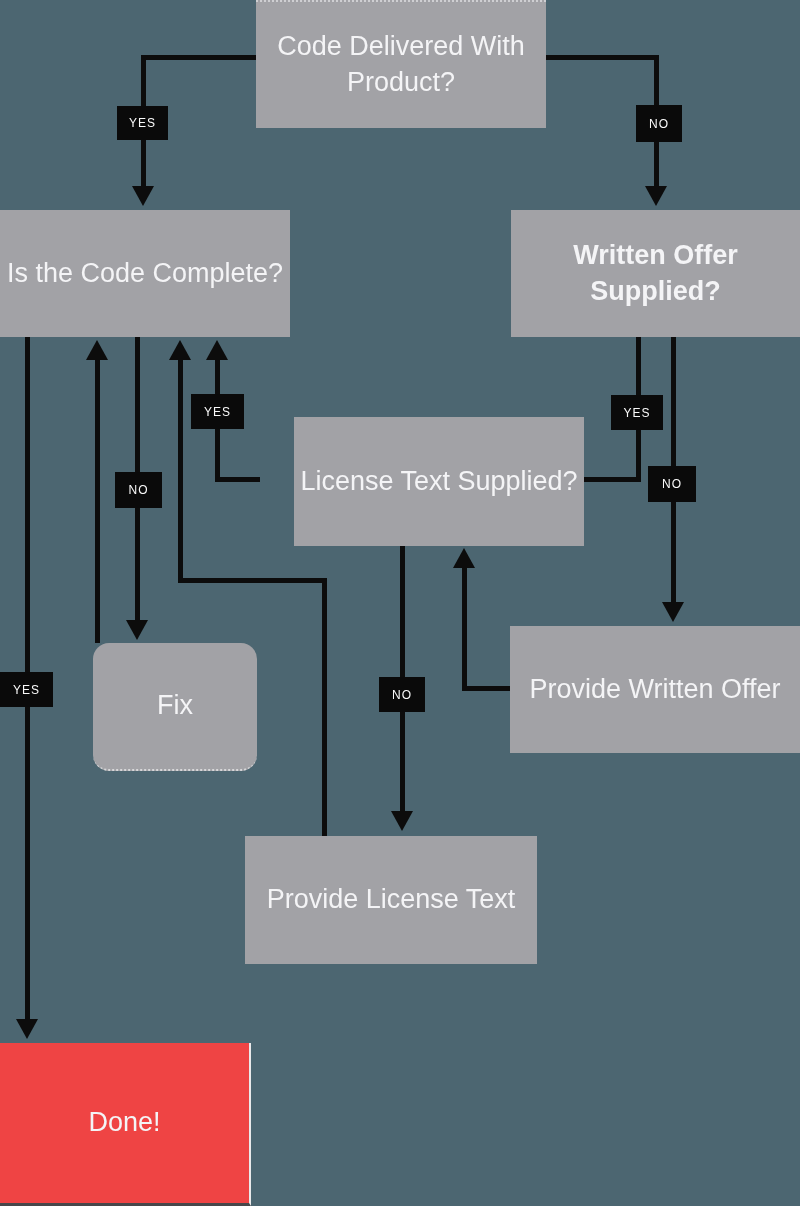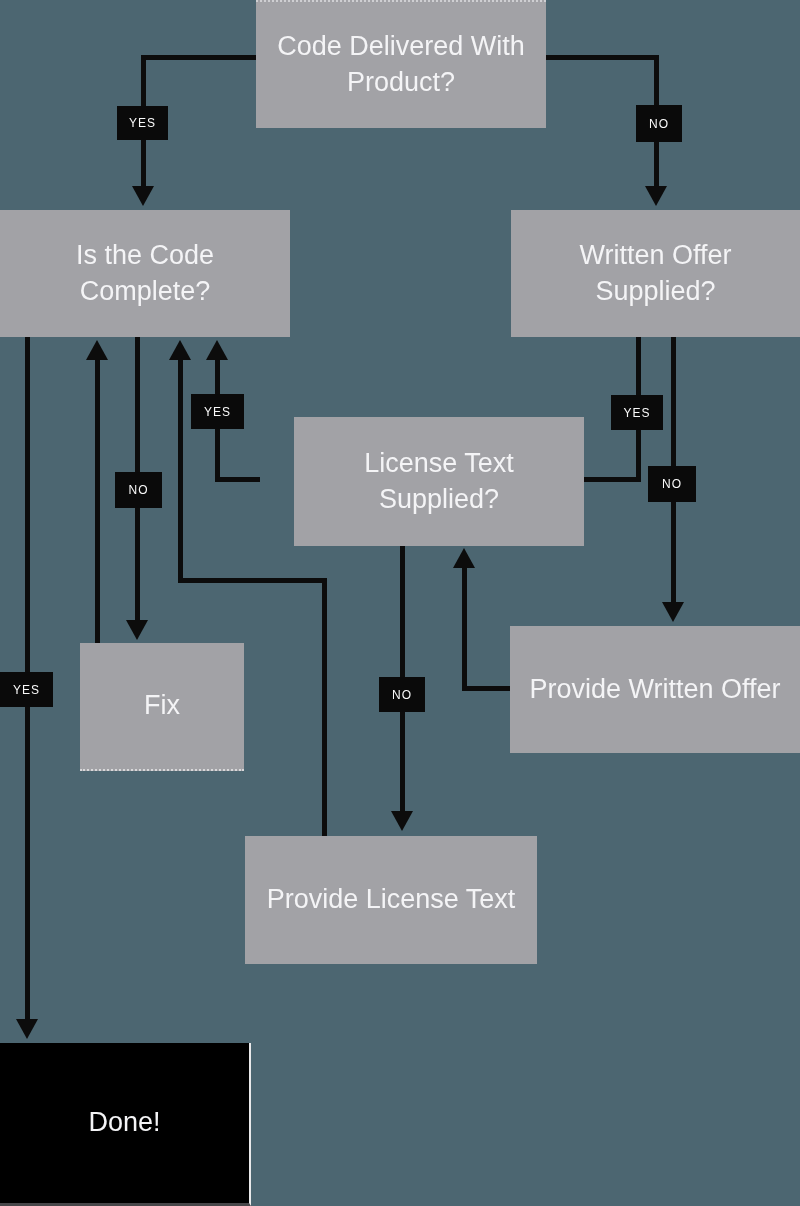--- a/index.html
+++ b/index.html
@@ -12,25 +12,25 @@
   #canvas{position:absolute;left:0;top:0;width:800px;height:1206px;}
   .node{
     position:absolute;
     background:#a2a2a6;
     color:#f4f4f6;
     font-size:27px;
     font-weight:300;
     line-height:1.32;
     display:flex;align-items:center;justify-content:center;
     text-align:center;
-    padding:0 18px;
+    padding:0 0;
     box-sizing:border-box;
   }
   .node.done{
-    background:#000000;
+    background:#ef4444;
     border-right:2px solid #e9e9ea;
     border-bottom:3px solid #47474a;
   }
   .node.dotted-top{border-top:2px dotted #cfcfd2;}
   .node.dotted-bottom{border-bottom:2px dotted #d8d8da;}
   .seg{position:absolute;background:#0c0c0c;}
   .chip{
     position:absolute;
     background:#0a0a0a;
     color:#fafafa;
@@ -95,25 +95,25 @@
   <div class="chip" style="left:115px;top:472px;width:47px;height:36px;">NO</div>
   <div class="chip" style="left:191px;top:394px;width:53px;height:35px;">YES</div>
   <div class="chip" style="left:611px;top:395px;width:52px;height:35px;">YES</div>
   <div class="chip" style="left:648px;top:466px;width:48px;height:36px;">NO</div>
   <div class="chip" style="left:379px;top:677px;width:46px;height:35px;">NO</div>
 
   <div class="node dotted-top" style="left:256px;top:0px;width:290px;height:128px;">Code Delivered With Product?</div>
 
   <div class="node" style="left:0px;top:210px;width:290px;height:127px;">Is the Code Complete?</div>
 
-  <div class="node" style="left:511px;top:210px;width:289px;height:127px;">Written Offer Supplied?</div>
+  <div class="node" style="left:511px;top:210px;width:289px;height:127px;font-weight:bold;">Written Offer Supplied?</div>
 
   <div class="node" style="left:255px;top:417px;width:290px;height:129px;margin-left:39px;">License Text Supplied?</div>
 
-  <div class="node dotted-bottom" style="left:80px;top:643px;width:164px;height:128px;">Fix</div>
+  <div class="node dotted-bottom" style="left:93px;top:643px;width:164px;height:128px;border-radius:16px;">Fix</div>
 
   <div class="node" style="left:510px;top:626px;width:290px;height:127px;">Provide Written Offer</div>
 
   <div class="node" style="left:245px;top:836px;width:292px;height:128px;">Provide License Text</div>
 
   <div class="node done" style="left:0px;top:1043px;width:251px;height:163px;">Done!</div>
 
 </div>
 
 </body></html>

